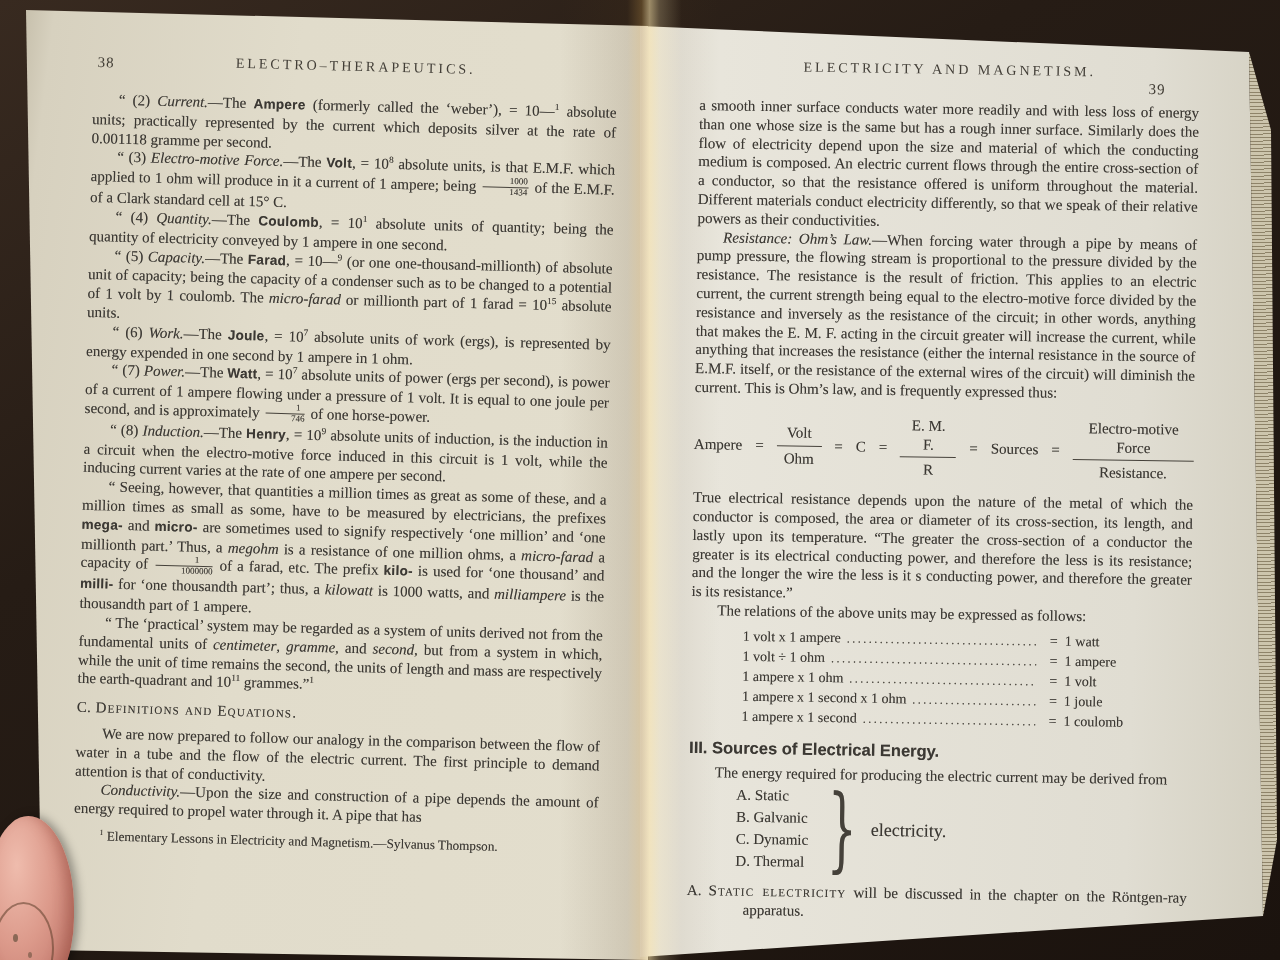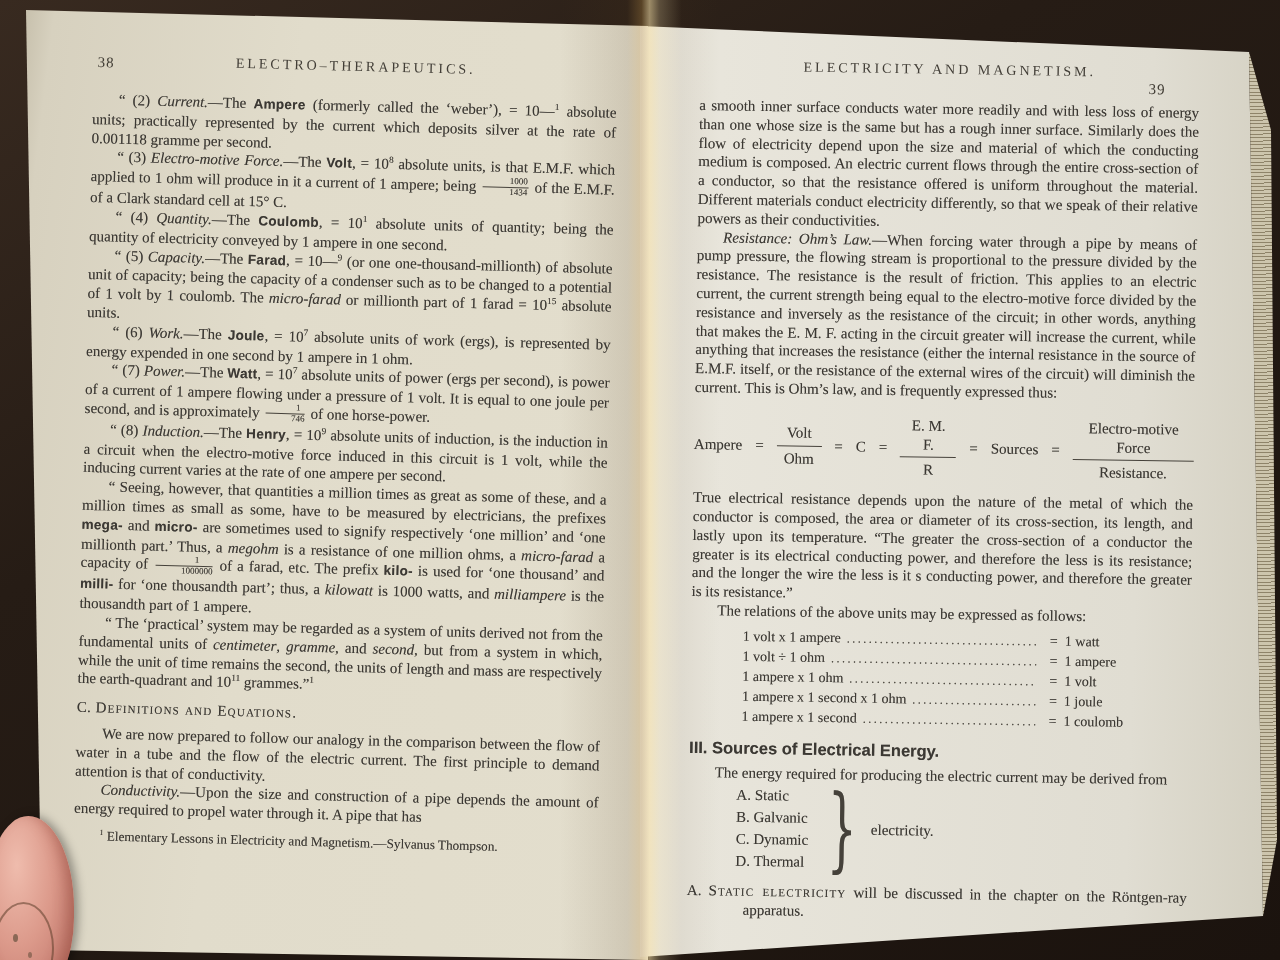--- a/index.html
+++ b/index.html
@@ -60,21 +60,21 @@
   .dots{flex:1;overflow:hidden;white-space:nowrap;margin:0 6px;color:#4a463e;}
   .dots::after{content:"......................................................................";letter-spacing:2.5px;font-size:12px;}
   .req{width:22px;text-align:center;}
   .rr{width:86px;white-space:nowrap;}
 
   .h2{font-family:"Liberation Sans",sans-serif;font-weight:bold;font-size:16.5px;margin:12px 0 6px 0;}
   .sources{display:flex;align-items:center;margin:2px 0 8px 48px;text-indent:0;}
   .src-items{line-height:22px;}
   .brace{font-family:"DejaVu Serif",serif;font-weight:200;font-size:92px;line-height:88px;
     transform:scaleX(0.5);margin-left:4px;color:#45413a;}
-  .brace-label{margin-left:0px;font-size:15px;}
+  .brace-label{margin-left:0px;font-size:18px;}
   .footnote{font-size:13.2px;margin-top:9px;padding-left:26px;text-align:left;}
 </style>
 </head>
 <body>
 
 <div class="photo">
   <div class="page page-left"></div>
   <div class="page page-right"></div>
   <div class="edges"></div>
   <div class="gutter"></div>

